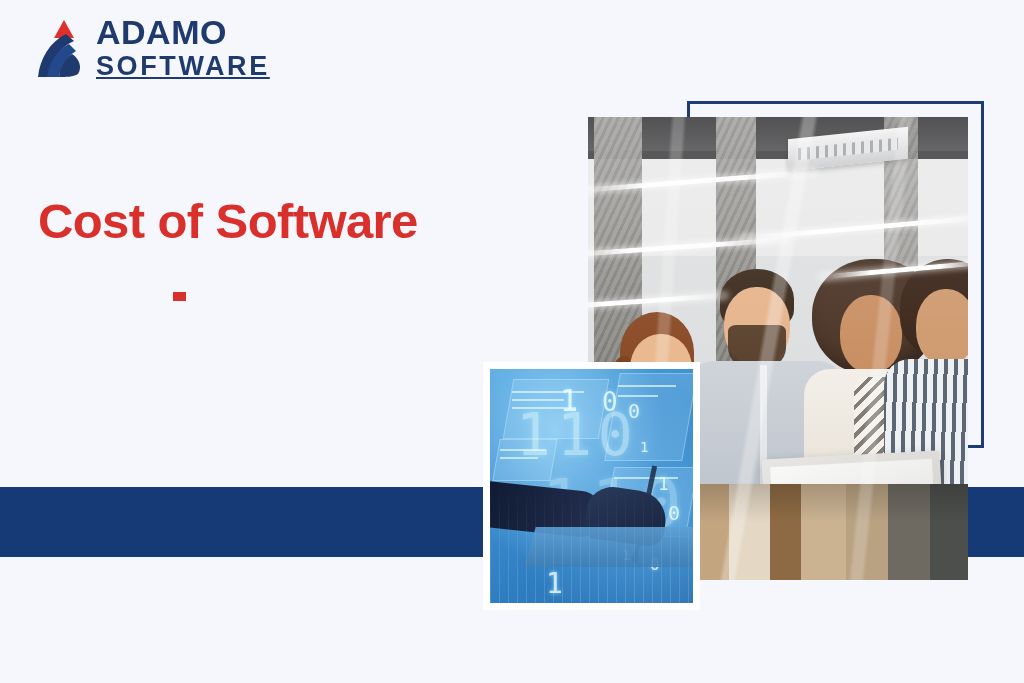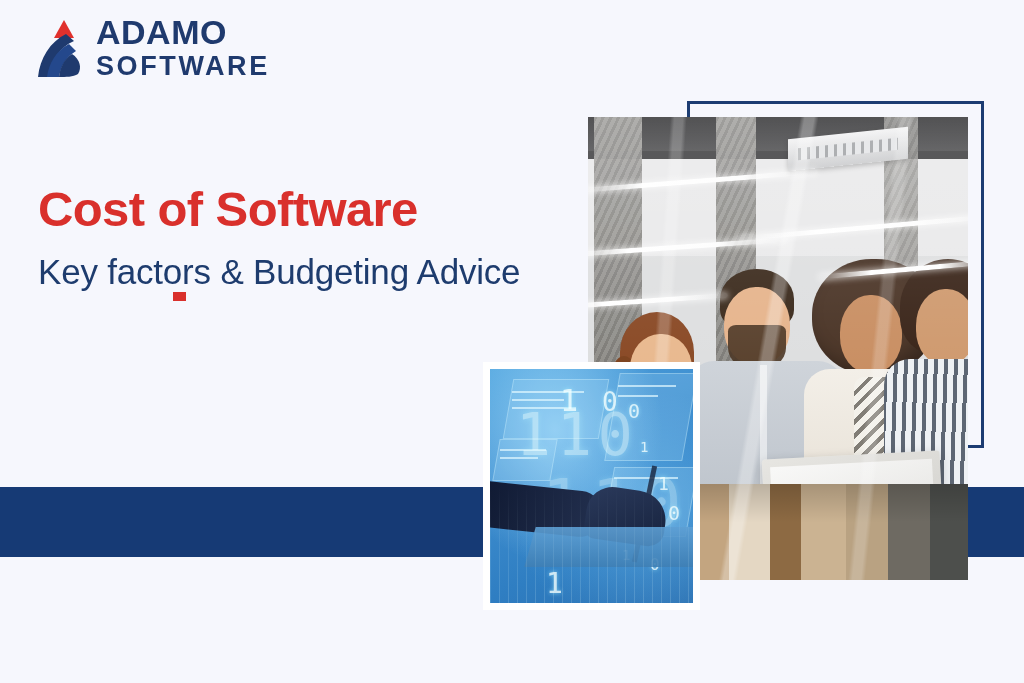--- a/index.html
+++ b/index.html
@@ -25,24 +25,25 @@
   .logo-mark { width:56px; height:66px; display:block; }
   .logo-words { display:flex; flex-direction:column; line-height:1; }
   .logo-adamo {
     font-size:34px; font-weight:bold; letter-spacing:0.5px;
     color:#1f3a6e; font-family:"Liberation Sans", sans-serif;
   }
   .logo-software {
     font-size:27px; font-weight:bold; letter-spacing:2.6px;
     color:#1f3a6e; margin-top:4px;
     font-family:"Liberation Sans", sans-serif;
-  }
-
-  
-  .copy { position:absolute; left:38px; top:182px; width:540px; }
+    text-decoration:underline;
+  }
+
+  
+  .copy { position:absolute; left:38px; top:194px; width:540px; }
   .headline {
     font-size:49px; font-weight:bold; color:#d9302c;
     line-height:1.12; letter-spacing:-0.6px;
     font-family:"Liberation Sans", sans-serif;
   }
   .subhead {
     margin-top:14px;
     font-size:35px; font-weight:normal; color:#1e3c6e;
     line-height:1.2; letter-spacing:-0.2px;
     font-family:"Liberation Sans", sans-serif;
@@ -297,21 +298,20 @@
     <div class="logo-words">
       <span class="logo-adamo">ADAMO</span>
       <span class="logo-software">SOFTWARE</span>
     </div>
   </div>
 
   <div class="copy">
     <div class="headline">
       <div>Cost of Software</div>
     </div>
-    <div class="subhead">Key factors &amp; Budgeting Advice</div>
   </div>
 
   <div class="accent-dot"></div>
 
   <div class="outline-frame"></div>
 
   <div class="photo-team">
     <div class="scene">
       <div class="office-wall"></div>
       <div class="ceiling-dark"></div>

